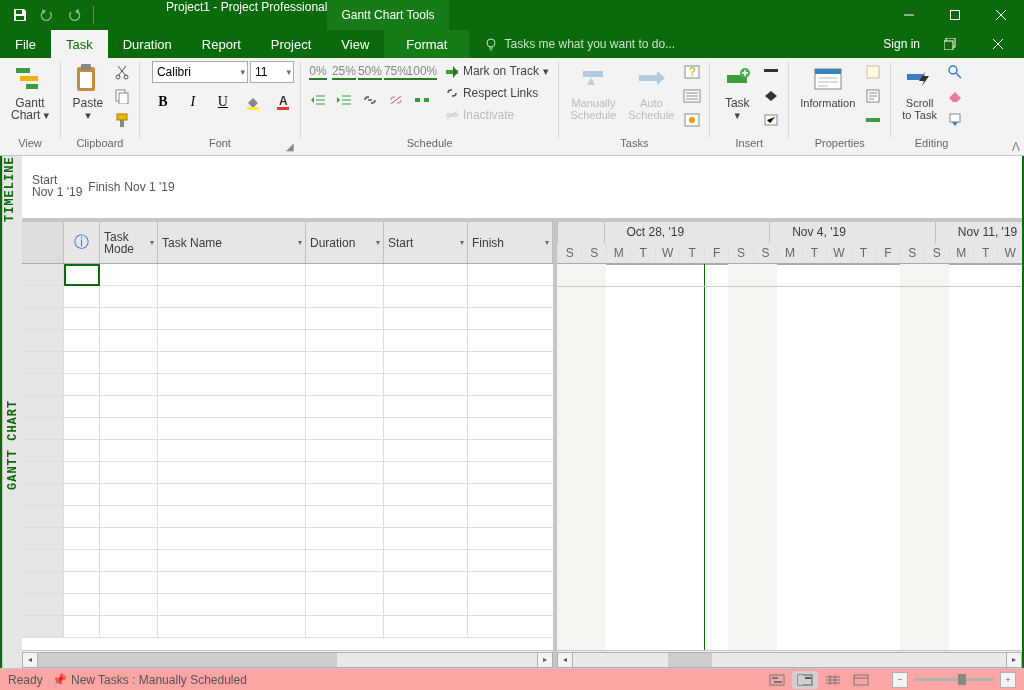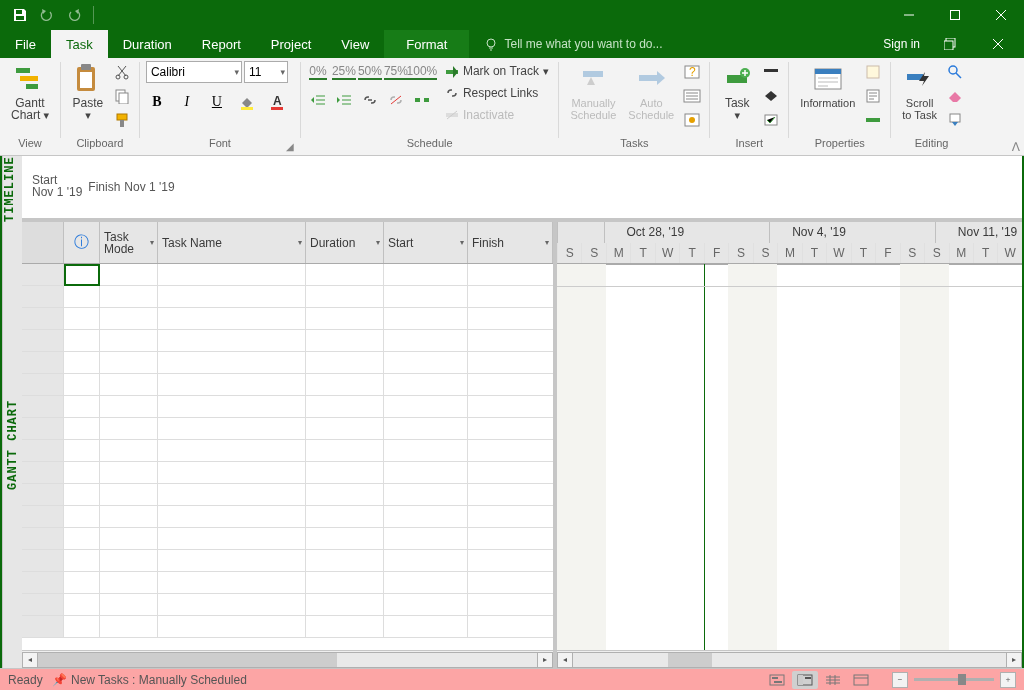--- a/index.html
+++ b/index.html
@@ -103,20 +103,26 @@
         </svg>
       </div>
     <div class="qat-btn" style="opacity:.55">
         <svg width="14" height="14" viewBox="0 0 14 14">
           <path fill="none" stroke="#fff" stroke-width="1.3" d="M4 4a5 5 0 1 0 6-1"></path>
           <path fill="#fff" d="M12 1L8 3l3 3z"></path>
         </svg>
       </div>
     <div class="qat-sep"></div>
   </div>
+  <div class="title-group">
+    <div class="title-text">Project1 - Project Professional</div>
+    <div class="tool-tab-box">
+        <span>Gantt Chart Tools</span>
+      </div>
+  </div>
   <div class="win-controls">
     <div class="win-btn">
         <svg width="10" height="10">
           <path stroke="#fff" d="M0 5h10"></path>
         </svg>
       </div>
     <div class="win-btn">
         <svg width="10" height="10">
           <rect x=".5" y=".5" width="9" height="9" fill="none" stroke="#fff"></rect>
         </svg>
@@ -135,21 +141,21 @@
   <div class="tab">Duration</div>
   <div class="tab">Report</div>
   <div class="tab">Project</div>
   <div class="tab">View</div>
   <div class="tool-tab">Format</div>
   <div class="tellme">
     <svg width="14" height="14">
         <circle cx="7" cy="6" r="4" fill="none" stroke="#c5e2c5"></circle>
         <path stroke="#c5e2c5" d="M5 11h4M6 13h2"></path>
       </svg>
-    <span>Tell me what you want to do...</span>
+    <span>Tasks me what you want to do...</span>
   </div>
   <div class="rt">
     <span style="color:#fff">Sign in</span>
     <div class="rt-btn">
         <svg width="12" height="12">
           <rect x="2" y="0" width="9" height="9" fill="none" stroke="#fff"></rect>
           <rect x="0" y="3" width="9" height="9" fill="#0b6a0b" stroke="#fff"></rect>
         </svg>
       </div>
     <div class="rt-btn">
@@ -212,21 +218,21 @@
               <rect x="6" y="8" width="4" height="7" fill="#888"></rect>
             </svg>
           </div>
       </div>
     </div>
     <div class="grp-name">Clipboard</div>
   </div>
   <div class="grp-sep"></div>
 
   <div class="grp" style="width:160px">
-    <div class="grp-body" style="flex-direction:column;gap:4px;align-items:flex-start">
+    <div class="grp-body" style="flex-direction:column;gap:4px;align-items:flex-end">
       <div class="r">
         <div class="combo" style="width:96px">
             <span>Calibri</span>
             <span class="dd">▾</span>
           </div>
         <div class="combo" style="width:44px">
             <span>11</span>
             <span class="dd">▾</span>
           </div>
       </div>

